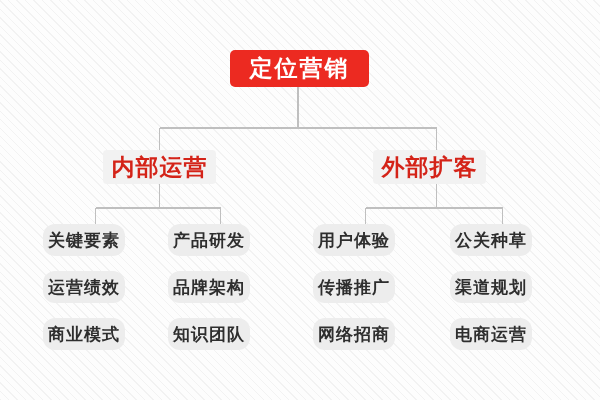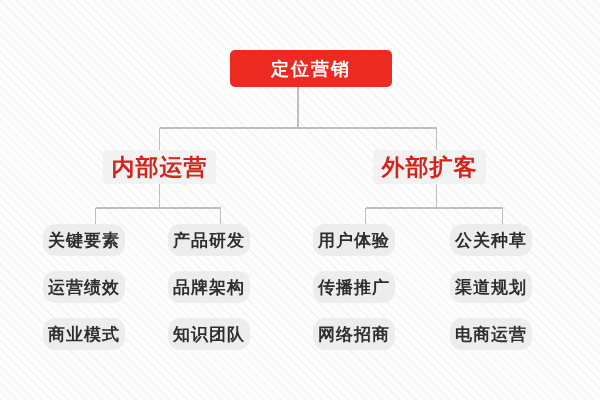--- a/index.html
+++ b/index.html
@@ -47,26 +47,26 @@
     display: flex;
     align-items: center;
     justify-content: center;
     white-space: nowrap;
     letter-spacing: 1px;
   }
 
   .node-root {
     background: #ec2a21;
     color: #ffffff;
-    font-size: 18px;
+    font-size: 23px;
     font-weight: bold;
     border-radius: 5px;
     left: 230px;
     top: 50px;
-    width: 162px;
+    width: 139px;
     height: 37px;
     letter-spacing: 2px;
   }
 
   .node-branch {
     background: #f2f2f2;
     color: #d42318;
     font-size: 23px;
     font-weight: bold;
     border-radius: 4px;

